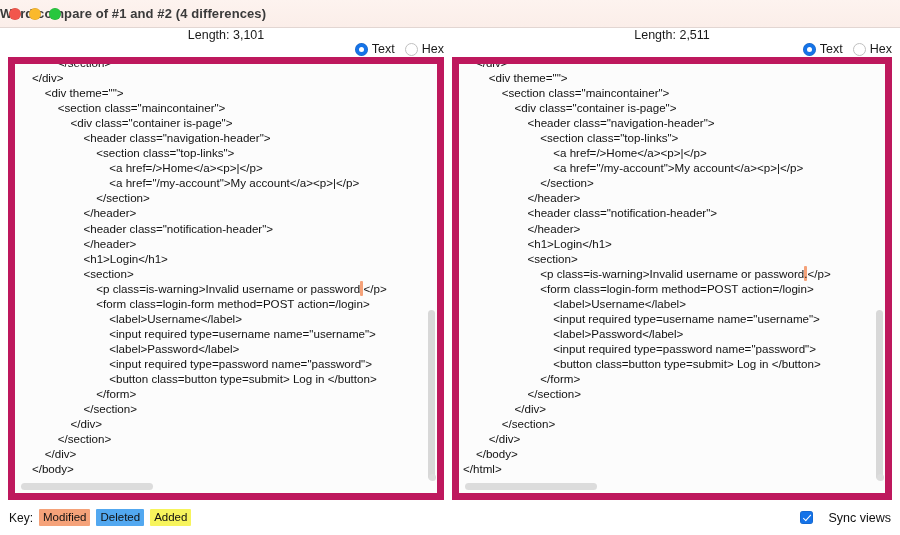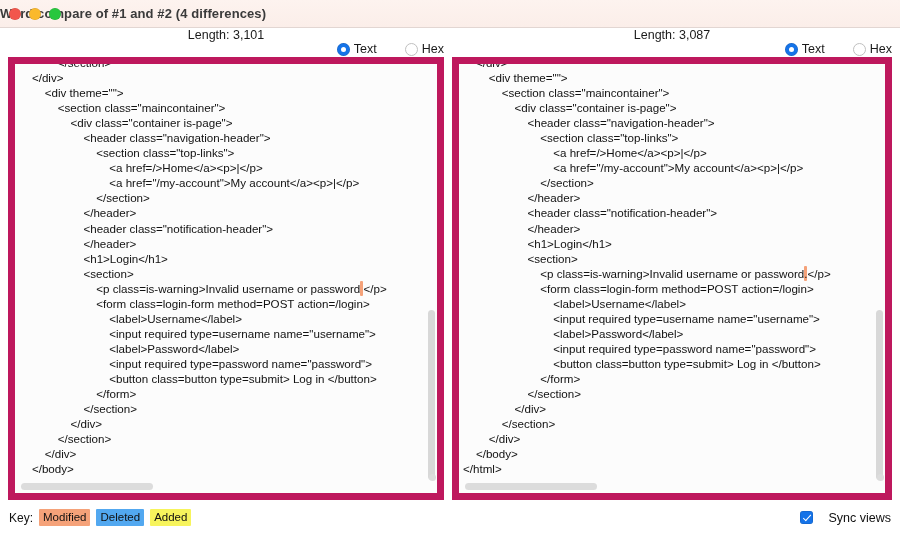--- a/index.html
+++ b/index.html
@@ -58,21 +58,21 @@
   .tb-half.right { width: 448px; margin-left: 8px; }
   .len-label {
     font-size: 12.5px;
     color: #1a1a1a;
     white-space: nowrap;
   }
   .radio-group {
     margin-left: auto;
     display: flex;
     align-items: flex-end;
-    gap: 28px;
+    gap: 10px;
   }
   .radio {
     display: flex;
     align-items: center;
     gap: 4px;
     font-size: 12.5px;
     color: #1a1a1a;
     cursor: default;
   }
   .rb {
@@ -239,21 +239,21 @@
         <span>Text</span>
       </label>
       <label class="radio">
         <span class="rb off"></span>
         <span>Hex</span>
       </label>
     </div>
   </div>
 
   <div class="tb-half right">
-    <span class="len-label">Length: 3,087</span>
+    <span class="len-label">Length: 2,511</span>
     <div class="radio-group">
       <label class="radio">
         <span class="rb on"></span>
         <span>Text</span>
       </label>
       <label class="radio">
         <span class="rb off"></span>
         <span>Hex</span>
       </label>
     </div>

